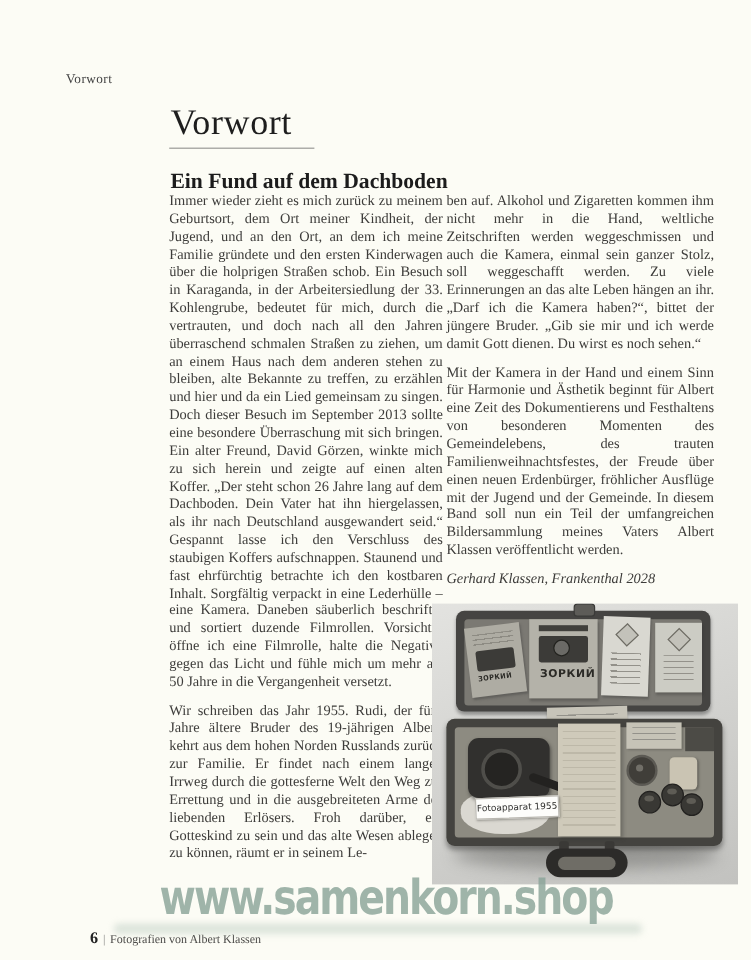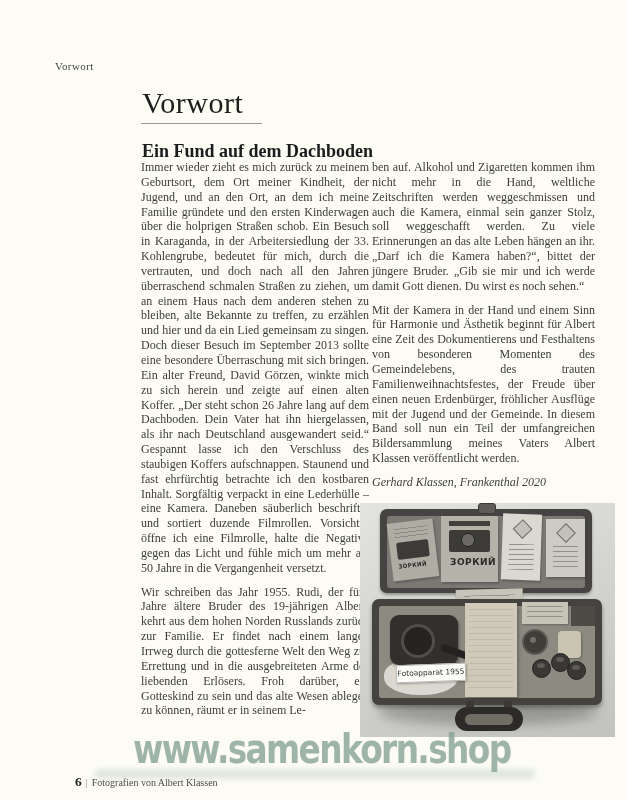--- a/index.html
+++ b/index.html
@@ -131,21 +131,21 @@
   <div class="section-heading">Ein Fund auf dem Dachboden</div>
 
   <div class="col col-left">
     <p>Immer wieder zieht es mich zurück zu meinem Geburtsort, dem Ort meiner Kindheit, der Jugend, und an den Ort, an dem ich meine Familie gründete und den ersten Kinderwagen über die holprigen Straßen schob. Ein Besuch in Karaganda, in der Arbeitersiedlung der 33. Kohlengrube, bedeutet für mich, durch die vertrauten, und doch nach all den Jahren überraschend schmalen Straßen zu ziehen, um an einem Haus nach dem anderen stehen zu bleiben, alte Bekannte zu treffen, zu erzählen und hier und da ein Lied gemeinsam zu singen. Doch dieser Besuch im September 2013 sollte eine besondere Überraschung mit sich bringen. Ein alter Freund, David Görzen, winkte mich zu sich herein und zeigte auf einen alten Koffer. „Der steht schon 26 Jahre lang auf dem Dachboden. Dein Vater hat ihn hiergelassen, als ihr nach Deutschland ausgewandert seid.“ Gespannt lasse ich den Verschluss des staubigen Koffers aufschnappen. Staunend und fast ehrfürchtig betrachte ich den kostbaren Inhalt. Sorgfältig verpackt in eine Lederhülle – eine Kamera. Daneben säuberlich beschriftet und sortiert duzende Filmrollen. Vorsichtig öffne ich eine Filmrolle, halte die Negative gegen das Licht und fühle mich um mehr als 50 Jahre in die Vergangenheit versetzt.</p>
     <p>Wir schreiben das Jahr 1955. Rudi, der fünf Jahre ältere Bruder des 19-jährigen Albert, kehrt aus dem hohen Norden Russlands zurück zur Familie. Er findet nach einem langen Irrweg durch die gottesferne Welt den Weg zur Errettung und in die ausgebreiteten Arme des liebenden Erlösers. Froh darüber, ein Gotteskind zu sein und das alte Wesen ablegen zu können, räumt er in seinem Le-</p>
   </div>
 
   <div class="col col-right">
     <p>ben auf. Alkohol und Zigaretten kommen ihm nicht mehr in die Hand, weltliche Zeitschriften werden weggeschmissen und auch die Kamera, einmal sein ganzer Stolz, soll weggeschafft werden. Zu viele Erinnerungen an das alte Leben hängen an ihr. „Darf ich die Kamera haben?“, bittet der jüngere Bruder. „Gib sie mir und ich werde damit Gott dienen. Du wirst es noch sehen.“</p>
     <p>Mit der Kamera in der Hand und einem Sinn für Harmonie und Ästhetik beginnt für Albert eine Zeit des Dokumentierens und Festhaltens von besonderen Momenten des Gemeindelebens, des trauten Familienweihnachtsfestes, der Freude über einen neuen Erdenbürger, fröhlicher Ausflüge mit der Jugend und der Gemeinde. In diesem Band soll nun ein Teil der umfangreichen Bildersammlung meines Vaters Albert Klassen veröffentlicht werden.</p>
-    <p class="signature">Gerhard Klassen, Frankenthal 2020</p>
+    <p class="signature">Gerhard Klassen, Frankenthal 2028</p>
   </div>
 
   <div class="photo">
     <div class="case-shadow"></div>
 
     <div class="lid"></div>
     <div class="lid-inner"></div>
     <div class="clasp"></div>
 
     <div class="booklet bk1">

